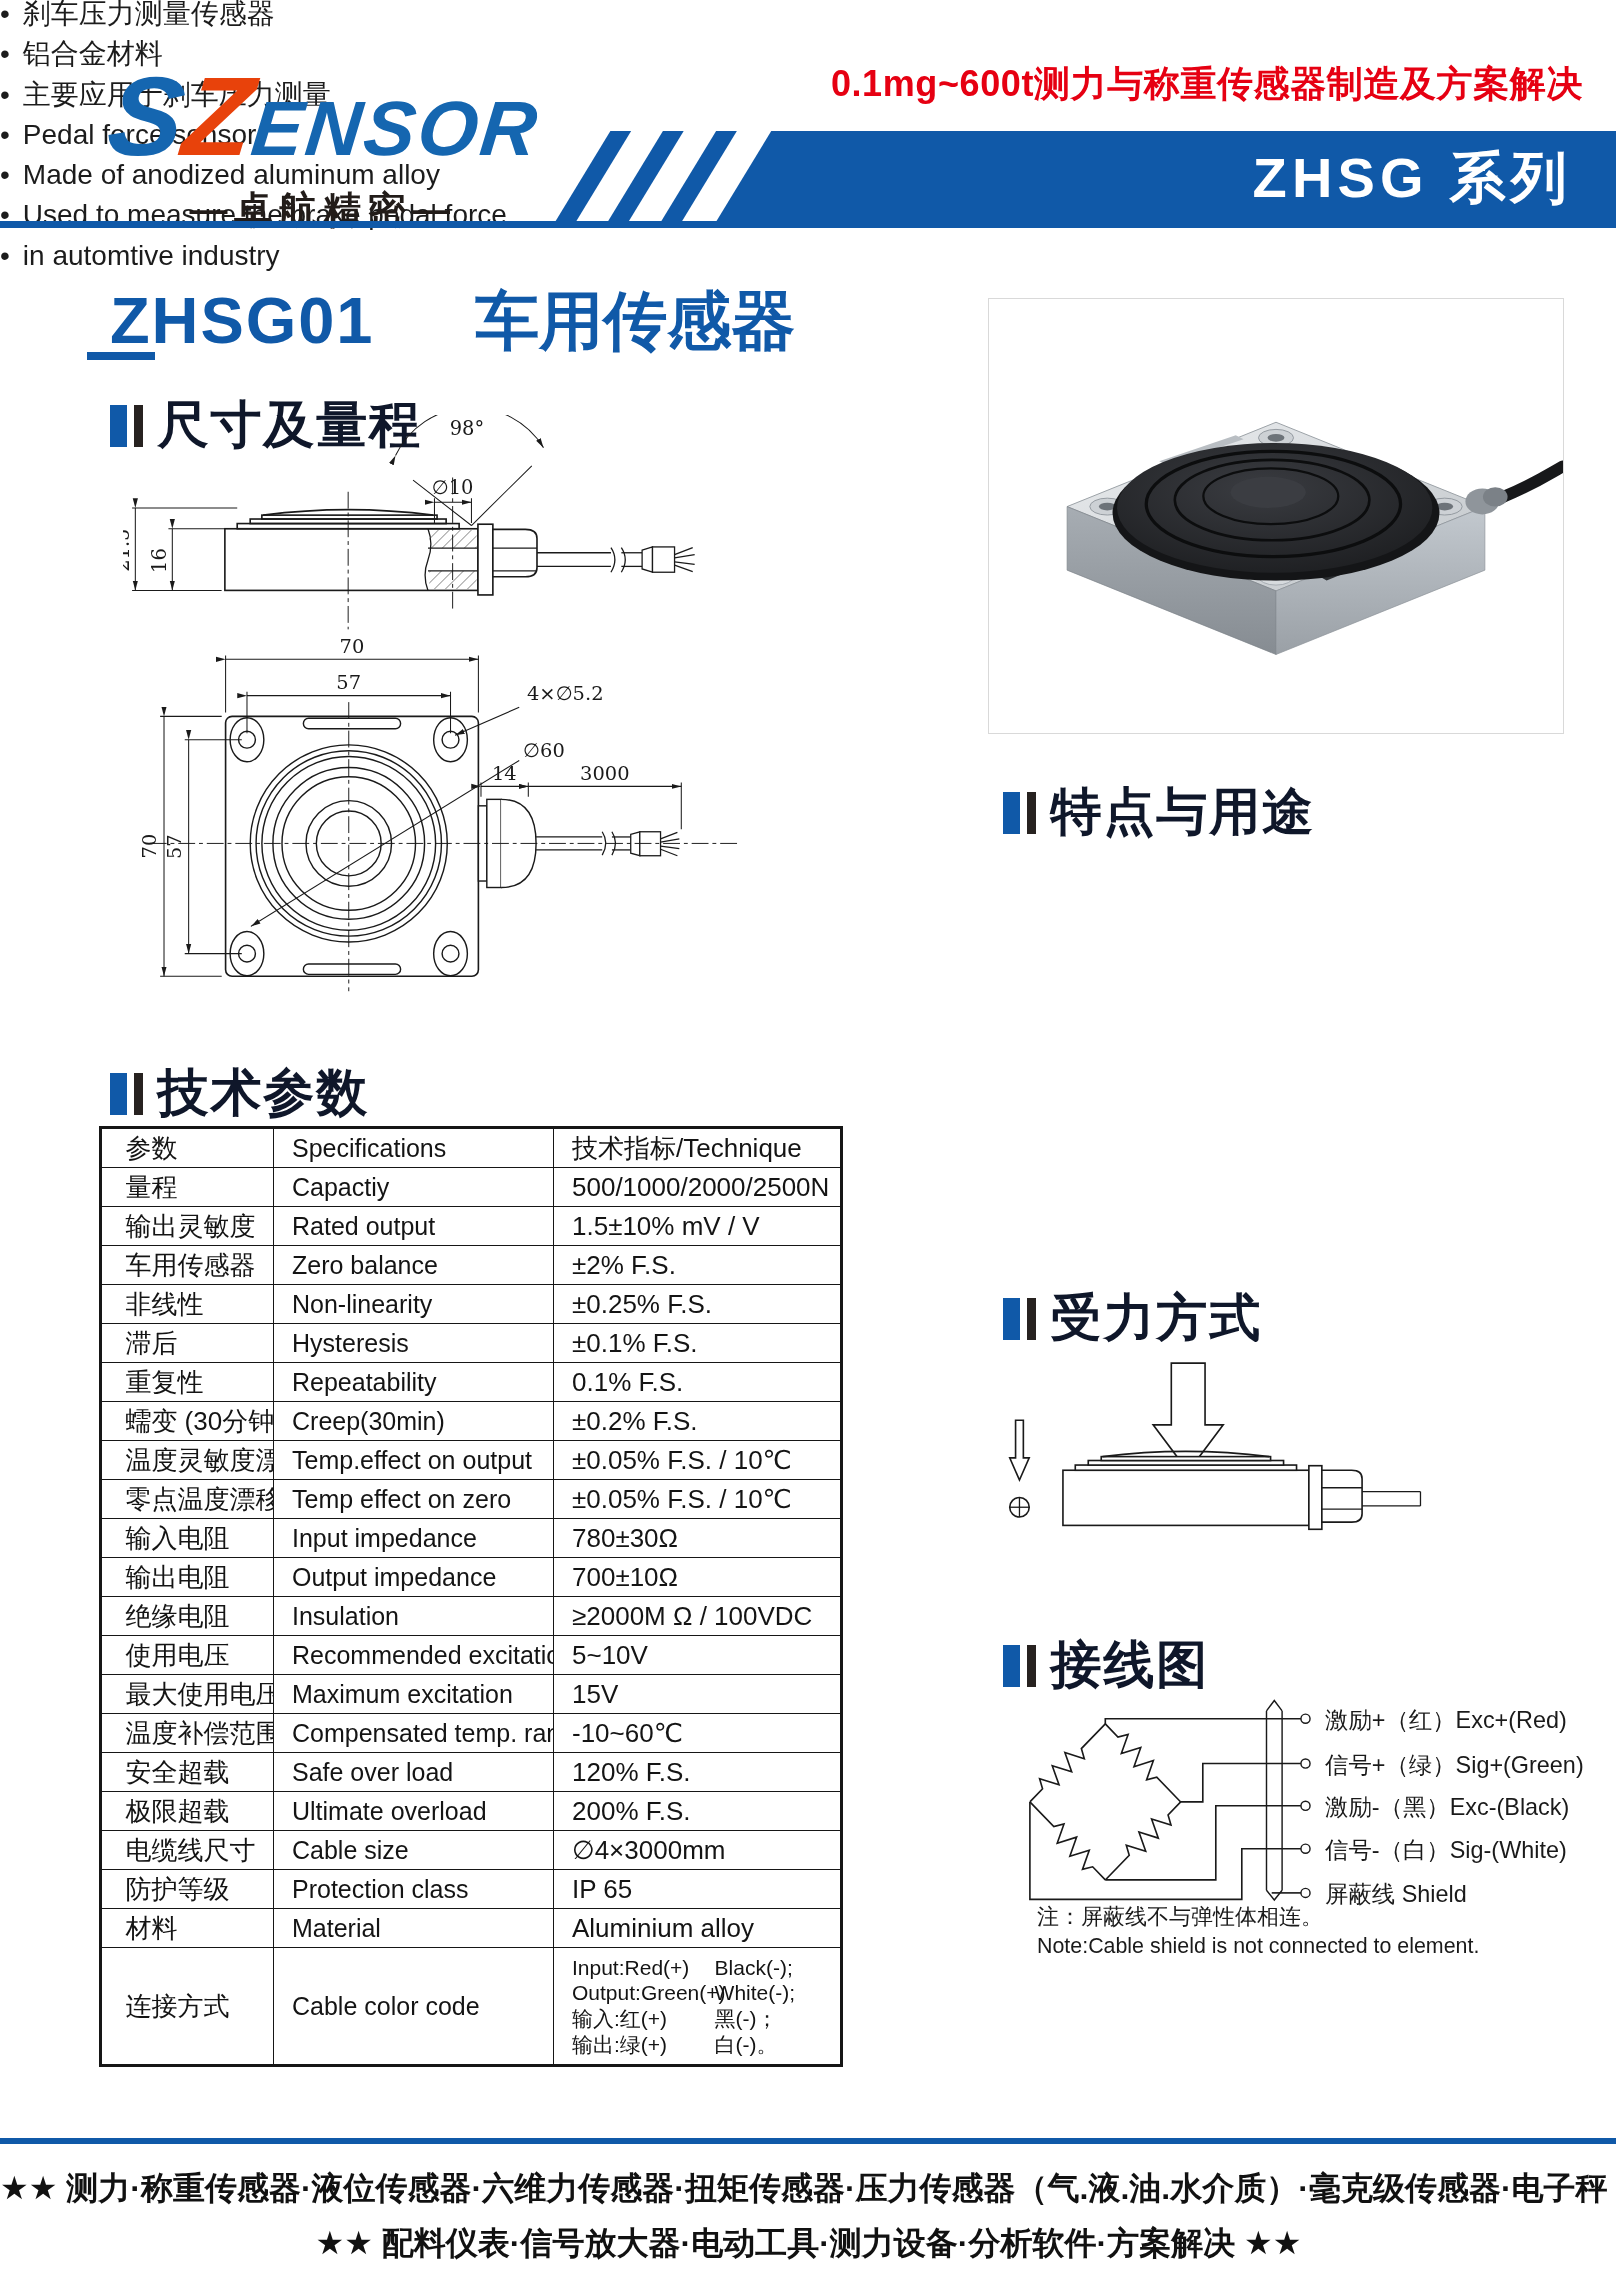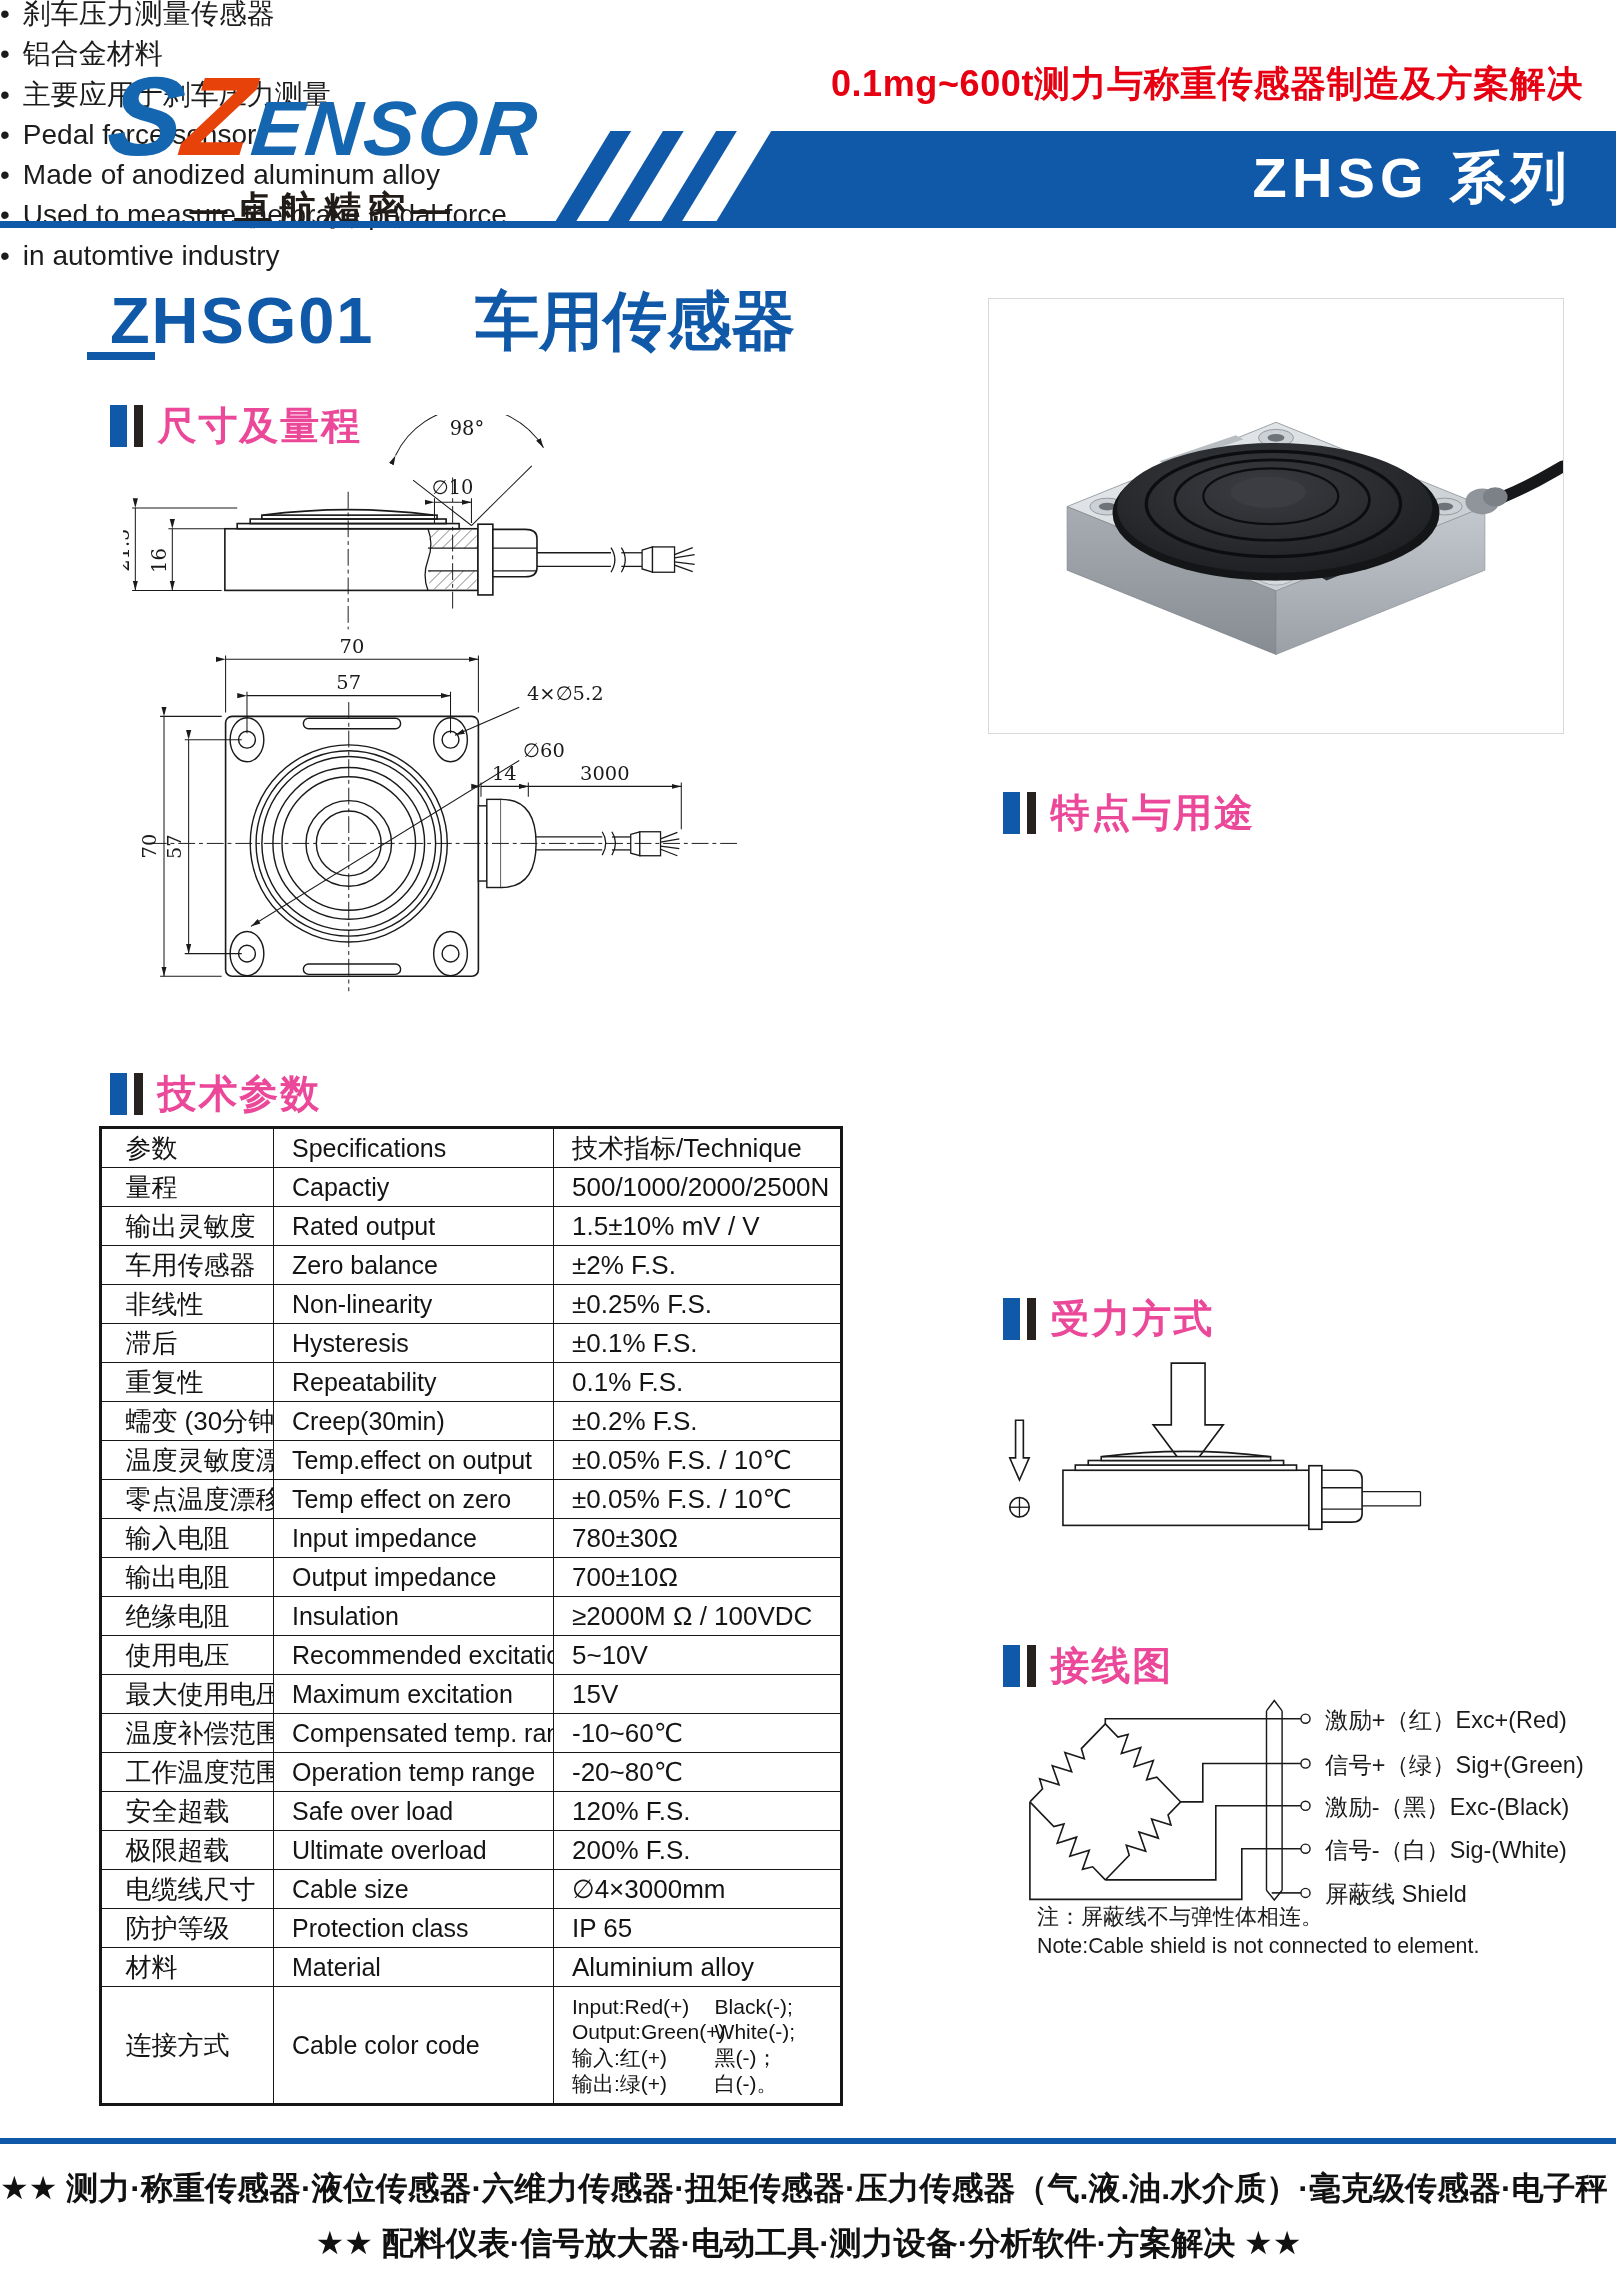--- a/index.html
+++ b/index.html
@@ -23,21 +23,21 @@
   
   .title{left:110px;top:278px;white-space:nowrap;font-weight:800;color:#1059a8;}
   .title .model{font-size:65px;letter-spacing:1.9px;}
   .title .name{font-size:64px;margin-left:101px;font-weight:900;}
   .title-dash{left:87px;top:352px;width:68px;height:7.8px;background:#1059a8;}
 
   
   .sec{position:absolute;display:flex;align-items:center;height:43px;}
   .sec .bar-b{width:17px;height:42px;background:#1059a8;margin-right:6.5px;}
   .sec .bar-k{width:9.7px;height:42px;background:#272220;margin-right:14.3px;}
-  .sec .t{font-size:39px;font-weight:900;color:#ec4899;letter-spacing:1.9px;white-space:nowrap;}
+  .sec .t{font-size:51px;font-weight:900;color:#0f172a;letter-spacing:1.9px;white-space:nowrap;}
 
   
   svg{display:block;}
   .dim-text{font-family:"DejaVu Serif","Liberation Serif",serif;font-size:30px;fill:#1a1a1a;}
 
   
   .photo-box{left:988px;top:298px;width:574px;height:434px;border:1.3px solid #d9d9d9;background:#fff;}
 
   
   .features{left:1003px;top:858px;width:584px;list-style:none;margin:0;padding:0;}
@@ -440,25 +440,20 @@
           </tr>
           <tr>
             <td class="c1">最大使用电压</td>
             <td class="c2">Maximum excitation</td>
             <td class="c3">15V</td>
           </tr>
           <tr>
             <td class="c1">温度补偿范围</td>
             <td class="c2">Compensated temp. range</td>
             <td class="c3">-10~60℃</td>
-          </tr>
-          <tr>
-            <td class="c1">工作温度范围</td>
-            <td class="c2">Operation temp range</td>
-            <td class="c3">-20~80℃</td>
           </tr>
           <tr>
             <td class="c1">安全超载</td>
             <td class="c2">Safe over load</td>
             <td class="c3">120% F.S.</td>
           </tr>
           <tr>
             <td class="c1">极限超载</td>
             <td class="c2">Ultimate overload</td>
             <td class="c3">200% F.S.</td>

